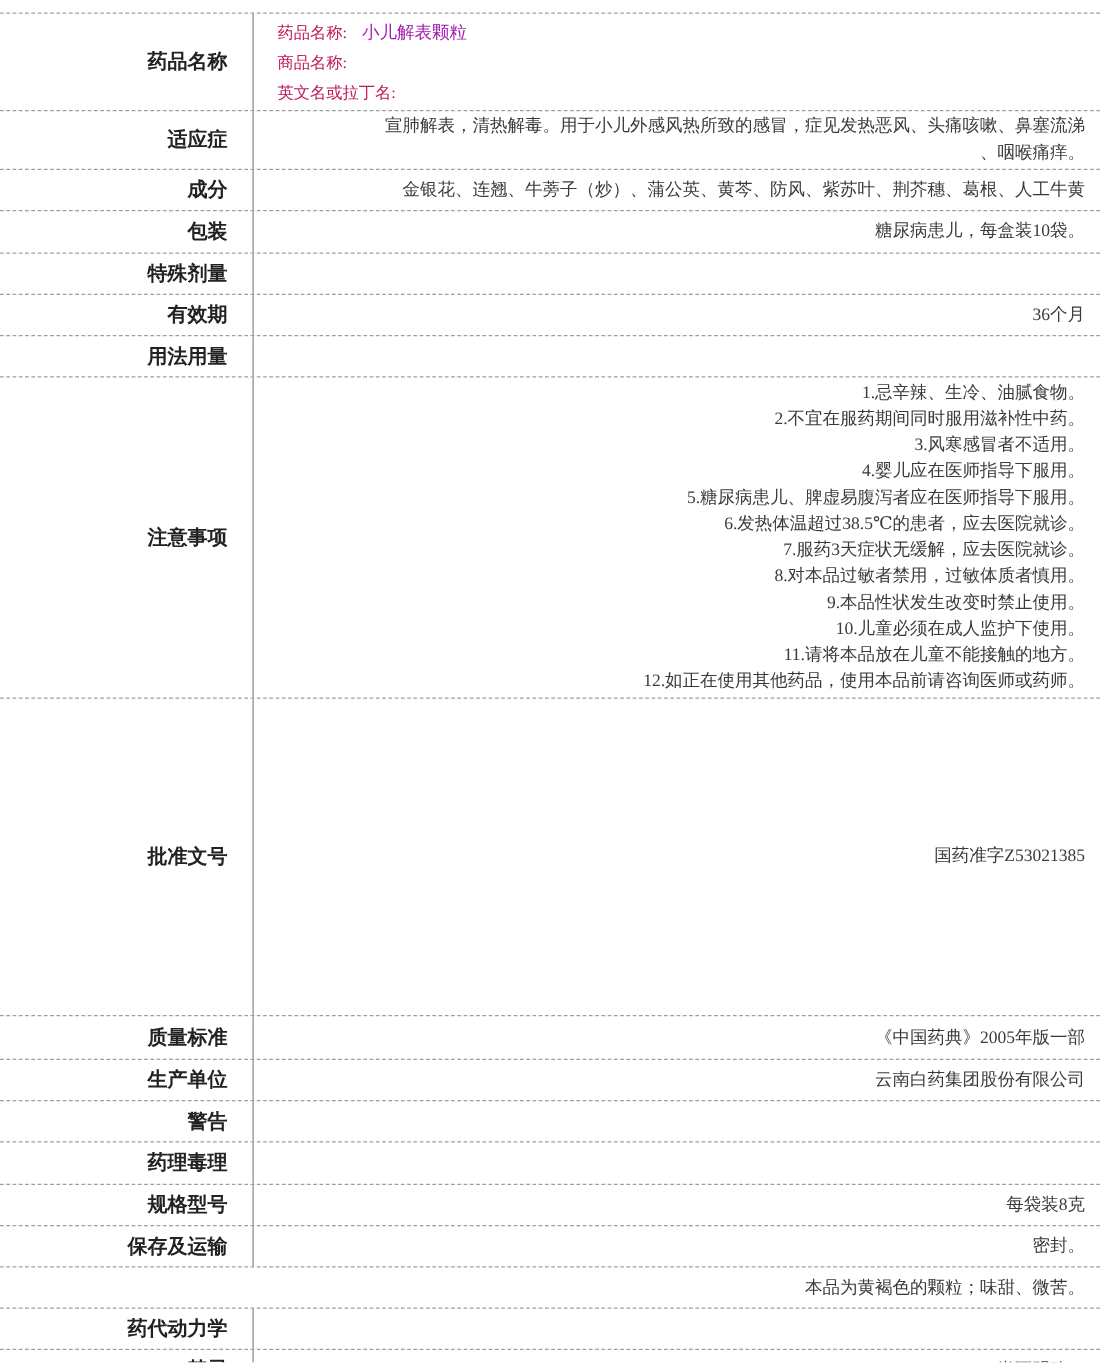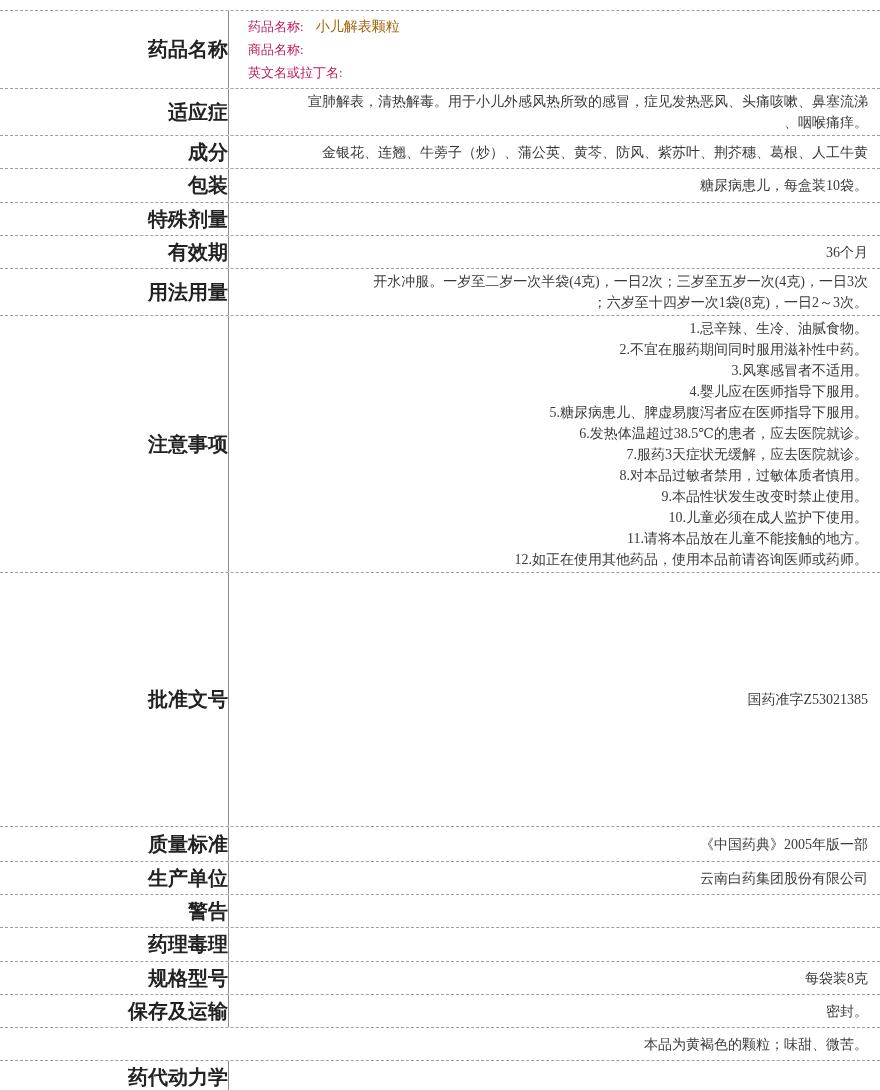--- a/index.html
+++ b/index.html
@@ -36,40 +36,40 @@
   .drug-table .row:nth-child(9)  { min-height: 254px; }
   .drug-table .row:nth-child(10) { min-height: 35px; }
   .drug-table .row:nth-child(13) { min-height: 34px; }
   .label-cell {
     flex: 0 0 203px;
     box-sizing: border-box;
     border-right: 1px solid #8c8c8c;
     display: flex;
     align-items: center;
     justify-content: flex-end;
-    font-size: 20px;
+    padding-right: 20px;
+    font-size: 16px;
     font-weight: bold;
     color: #222222;
     white-space: nowrap;
-    margin-left: 26px;
   }
   .value-cell {
     flex: 1;
     box-sizing: border-box;
     display: flex;
     flex-direction: column;
     justify-content: center;
     padding: 2px 12px 2px 19px;
     font-size: 14px;
     color: #3a3a3a;
   }
   .value-line { line-height: 21px; text-align: right; }
   .name-line  { line-height: 23px; }
   .sub-key    { color: #be185d; font-size: 13px; }
-  .name-value { color: #a16207; margin-left: 12px; font-size: 14px; }
+  .name-value { color: #a21caf; margin-left: 12px; font-size: 14px; }
 </style>
 </head>
 <body>
 
 <div class="page">
   <div class="drug-table" id="drug-table">
   <div class="row">
     <div class="label-cell">药品名称</div>
     <div class="value-cell">
           <div class="name-line"><span class="sub-key">药品名称:</span><span class="name-value">小儿解表颗粒</span></div>
@@ -110,24 +110,20 @@
 
   <div class="row">
     <div class="label-cell">有效期</div>
     <div class="value-cell">
           <div class="value-line">36个月</div>
         </div>
   </div>
 
   <div class="row">
     <div class="label-cell">用法用量</div>
-    <div class="value-cell">
-          <div class="value-line">开水冲服。一岁至二岁一次半袋(4克)，一日2次；三岁至五岁一次(4克)，一日3次</div>
-          <div class="value-line">；六岁至十四岁一次1袋(8克)，一日2～3次。</div>
-        </div>
   </div>
 
   <div class="row">
     <div class="label-cell">注意事项</div>
     <div class="value-cell">
           <div class="value-line">1.忌辛辣、生冷、油腻食物。</div>
           <div class="value-line">2.不宜在服药期间同时服用滋补性中药。</div>
           <div class="value-line">3.风寒感冒者不适用。</div>
           <div class="value-line">4.婴儿应在医师指导下服用。</div>
           <div class="value-line">5.糖尿病患儿、脾虚易腹泻者应在医师指导下服用。</div>

